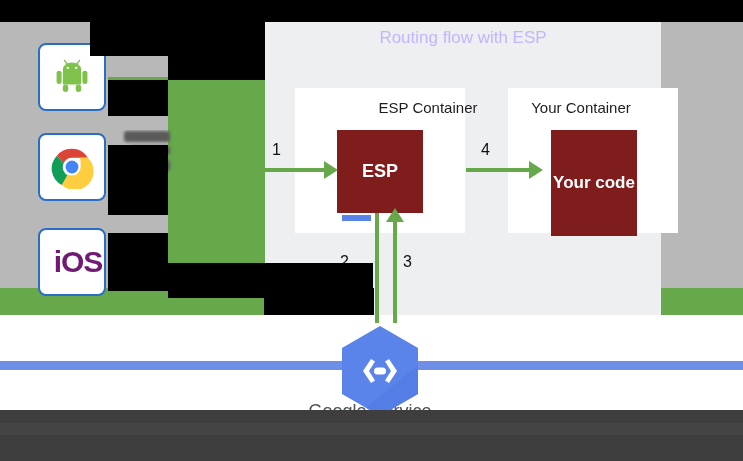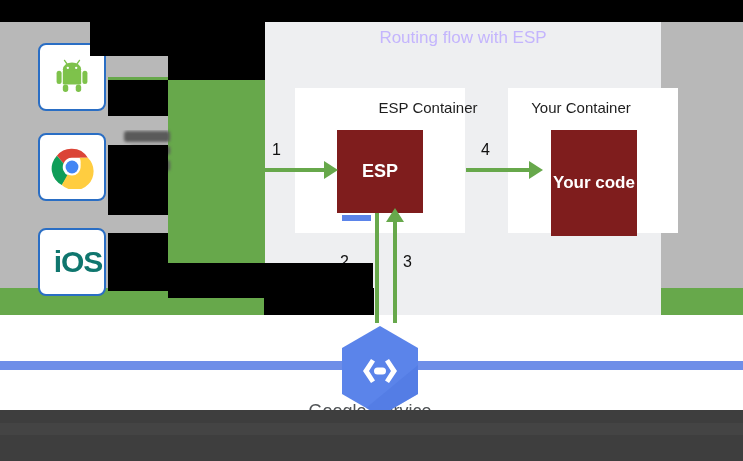--- a/index.html
+++ b/index.html
@@ -42,21 +42,21 @@
   .c1{left:108px;top:77px;width:160px;}
   .c2{left:108px;top:167px;width:160px;}
   .c3{left:108px;top:262px;width:160px;}
 
   
   .devicon{position:absolute;width:68px;height:68px;background:#fff;border:2px solid #2a6ec4;
            border-radius:8px;box-sizing:border-box;display:flex;align-items:center;justify-content:center;}
   .i-android{left:38px;top:43px;}
   .i-chrome{left:38px;top:133px;}
   .i-ios{left:38px;top:228px;}
-  .ios-text{font-weight:bold;font-size:30px;color:#0f766e;letter-spacing:-1px;margin-left:12px;}
+  .ios-text{font-weight:bold;font-size:30px;color:#701a75;letter-spacing:-1px;margin-left:12px;}
 
   
   .panel{position:absolute;left:265px;top:22px;width:396px;height:293px;background:#eeeff1;}
   .panel-title{position:absolute;left:265px;top:28px;width:396px;text-align:center;
                font-size:17px;color:#c4b5fd;}
 
   .container-box{position:absolute;background:#ffffff;}
   .cb-esp{left:295px;top:88px;width:170px;height:145px;}
   .cb-your{left:508px;top:88px;width:170px;height:145px;}
   .container-label{position:absolute;width:170px;text-align:center;font-size:15px;color:#1d1d1d;top:99px;}

